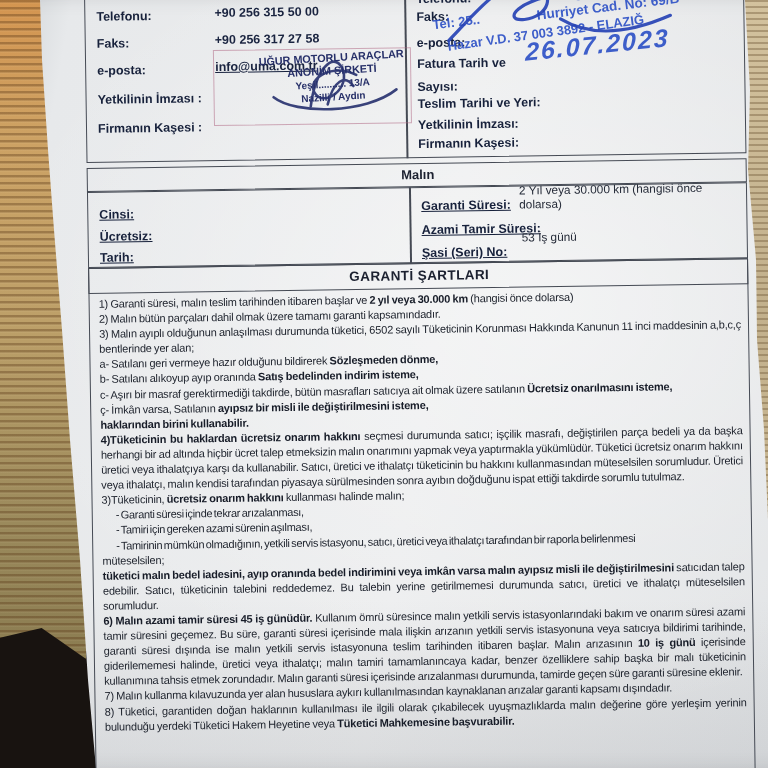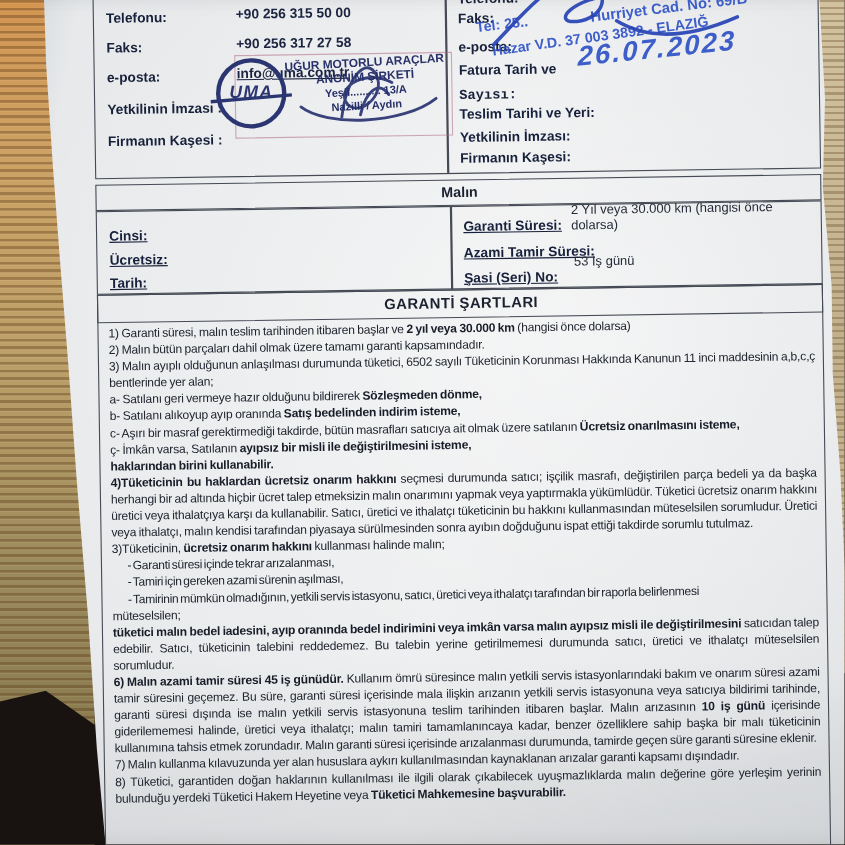--- a/index.html
+++ b/index.html
@@ -81,43 +81,40 @@
     <span class="lbl" style="left:12px;top:18px;">Telefonu:</span>
     <span class="lbl" style="left:12px;top:45px;">Faks:</span>
     <span class="lbl" style="left:12px;top:72px;">e-posta:</span>
     <span class="lbl" style="left:12px;top:101px;">Yetkilinin İmzası :</span>
     <span class="lbl" style="left:12px;top:130px;">Firmanın Kaşesi :</span>
     <span class="val" style="left:130px;top:16px;">+90 256 315 50 00</span>
     <span class="val" style="left:130px;top:43px;">+90 256 317 27 58</span>
     <span class="val u" style="left:130px;top:70px;">info@uma.com.tr</span>
 
     <div class="stamp-box">
-      <div class="uma-circle">
-          <span>UMA</span>
-        </div>
       <div class="stamp-text">
         <div class="t1">UĞUR MOTORLU ARAÇLAR</div>
         <div class="t2">ANONİM ŞİRKETİ</div>
         <div class="t3">Yeşil.......... 13/A</div>
         <div class="t4">Nazilli / Aydın</div>
       </div>
     </div>
     <svg class="sig" style="left:130px;top:52px;" width="190" height="86" viewBox="0 0 190 86">
       <g fill="none" stroke="#26306e" stroke-width="2.6" stroke-linecap="round" opacity=".9">
         <path d="M95 66 C100 30 118 10 127 28 C136 48 108 68 99 52 C91 38 118 22 141 35"></path>
         <path d="M58 56 C80 74 150 74 181 50"></path>
         <path d="M112 64 C118 40 130 34 138 46"></path>
       </g>
     </svg>
 
     <span class="lbl" style="left:332px;top:5px;">Telefonu:</span>
     <span class="lbl" style="left:332px;top:23px;">Faks:</span>
     <span class="lbl" style="left:332px;top:49px;">e-posta:</span>
     <span class="lbl" style="left:332px;top:70px;">Fatura Tarih ve</span>
-    <span class="lbl" style="left:332px;top:93px;font-family:Liberation Mono, monospace;">Sayısı:</span>
+    <span class="lbl" style="left:332px;top:93px;">Sayısı:</span>
     <span class="lbl" style="left:332px;top:110px;">Teslim Tarihi ve Yeri:</span>
     <span class="lbl" style="left:332px;top:131px;">Yetkilinin İmzası:</span>
     <span class="lbl" style="left:332px;top:150px;">Firmanın Kaşesi:</span>
 
     <span class="ink" style="left:488px;top:-2px;font-size:15px;letter-spacing:2px;transform:rotate(-6deg);">GÜNGÖR</span>
     <span class="ink" style="left:452px;top:15px;font-size:13.5px;transform:rotate(-6deg);">Hurriyet Cad. No: 69/B</span>
     <span class="ink" style="left:348px;top:28px;font-size:13px;transform:rotate(-6deg);">Tel: 25..</span>
     <span class="ink" style="left:362px;top:40px;font-size:13px;transform:rotate(-7deg);">Hazar V.D. 37 003 3892 - ELAZIĞ</span>
     <span class="ink date-hand" style="left:440px;top:46px;">26.07.2023</span>
     <svg class="sig" style="left:356px;top:-8px;" width="290" height="72" viewBox="0 0 290 72">

